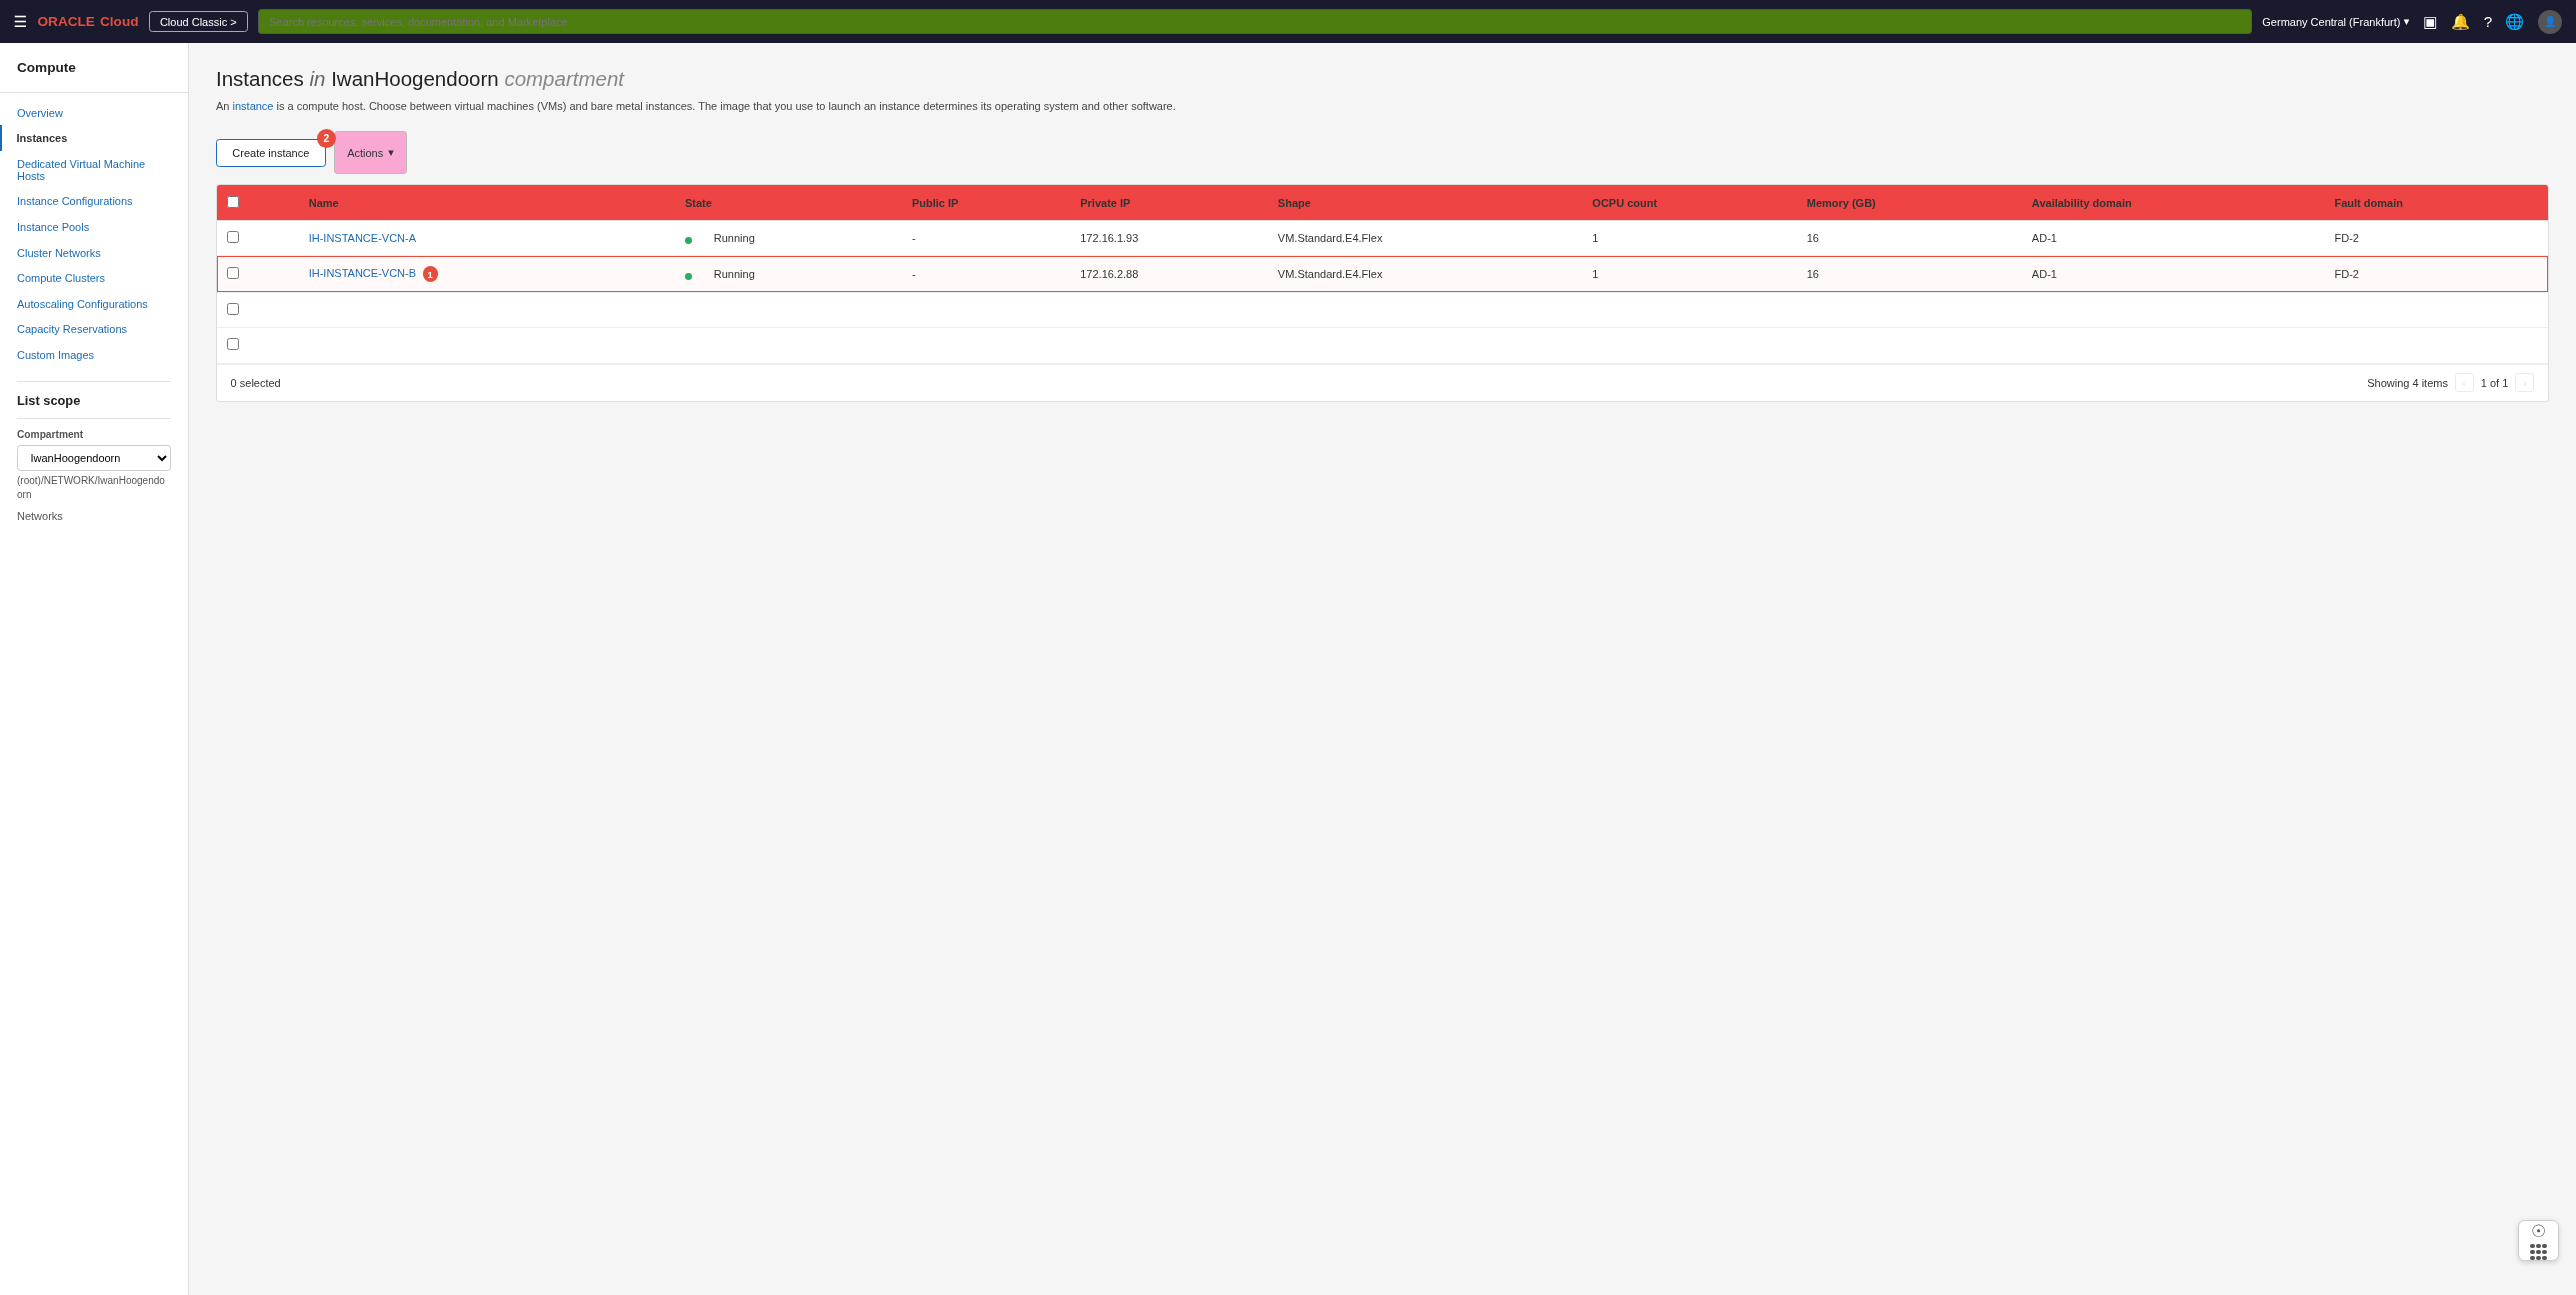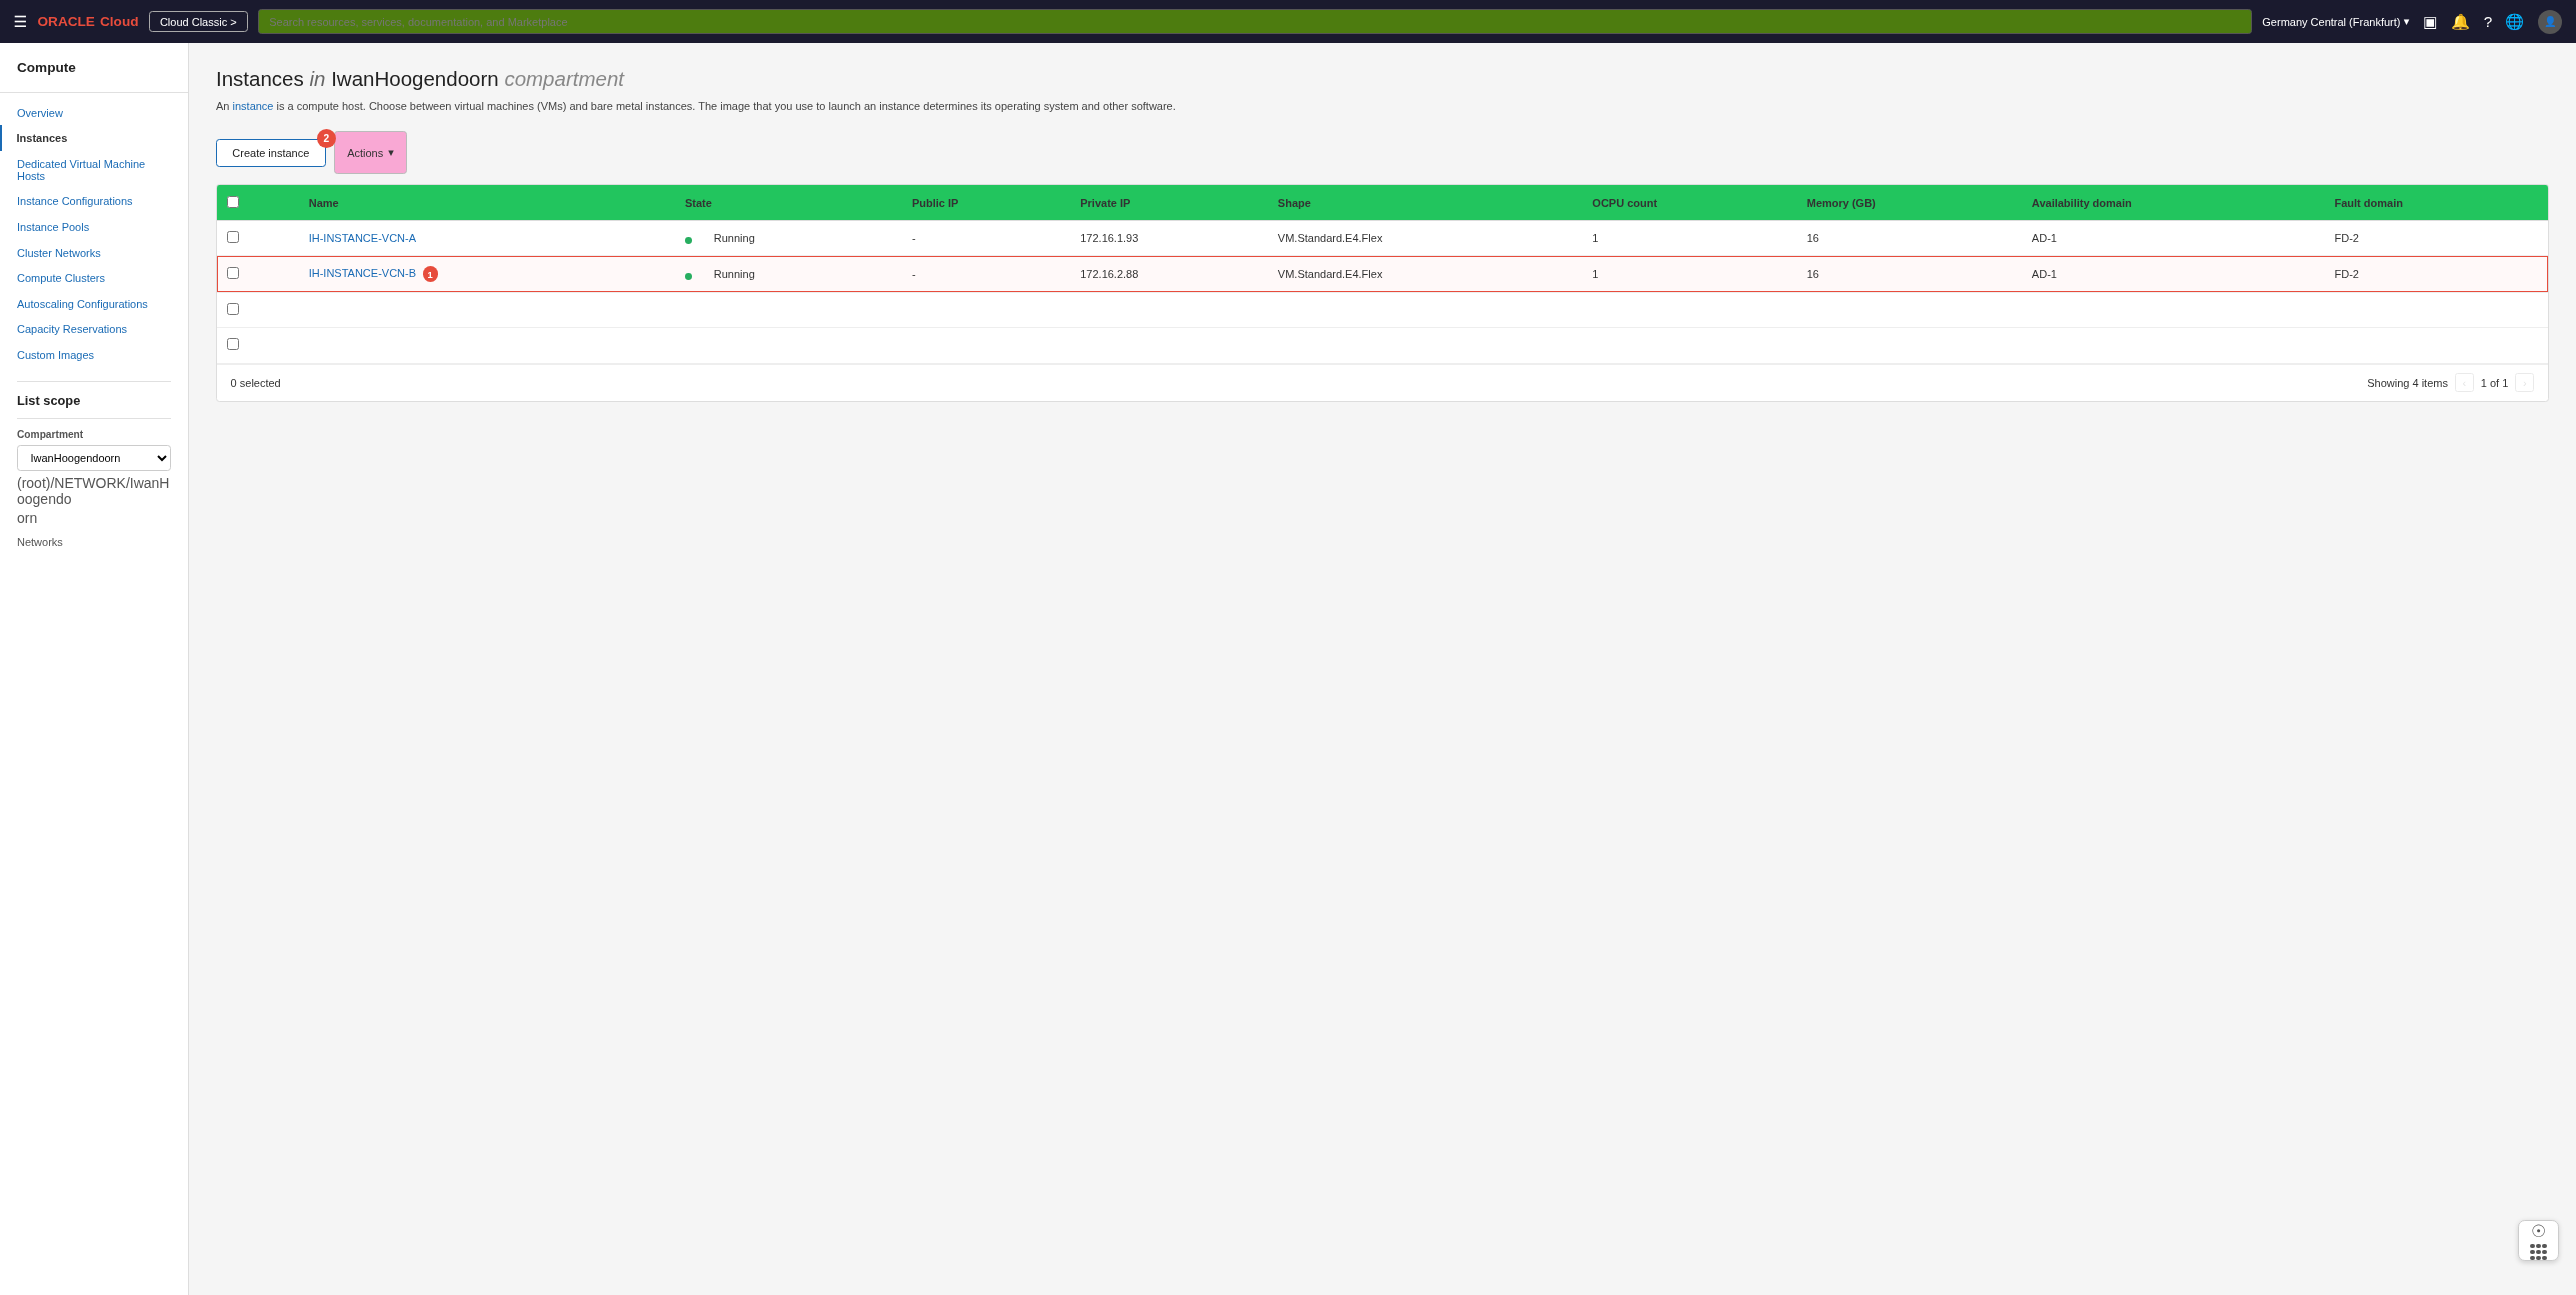--- a/index.html
+++ b/index.html
@@ -130,21 +130,21 @@
       width: 100%;
       padding: 5.1px 8.5px;
       border: 0.9px solid #ccc;
       border-radius: 3.4px;
       font-size: 11px;
       background: #fff;
       cursor: pointer;
       appearance: auto;
     }
     .sidebar-path {
-      font-size: 14px;
+      font-size: 10px;
       color: #555;
       margin-top: 3.4px;
       word-break: break-all;
     }
     .sidebar-filtering {
       padding: 10.2px 17px 0;
       font-size: 11px;
       color: #555;
     }
 
@@ -224,21 +224,21 @@
       border-radius: 3.4px;
       margin-top: 10.2px;
       overflow: hidden;
     }
     table {
       width: 100%;
       border-collapse: collapse;
       font-size: 11px;
     }
     thead tr {
-      background: #22c55e;
+      background: #ef4444;
       border-bottom: 0.9px solid #ddd;
     }
     thead th {
       padding: 10.2px 10.2px;
       text-align: left;
       font-weight: 600;
       color: #333;
       white-space: nowrap;
     }
     tbody tr {

